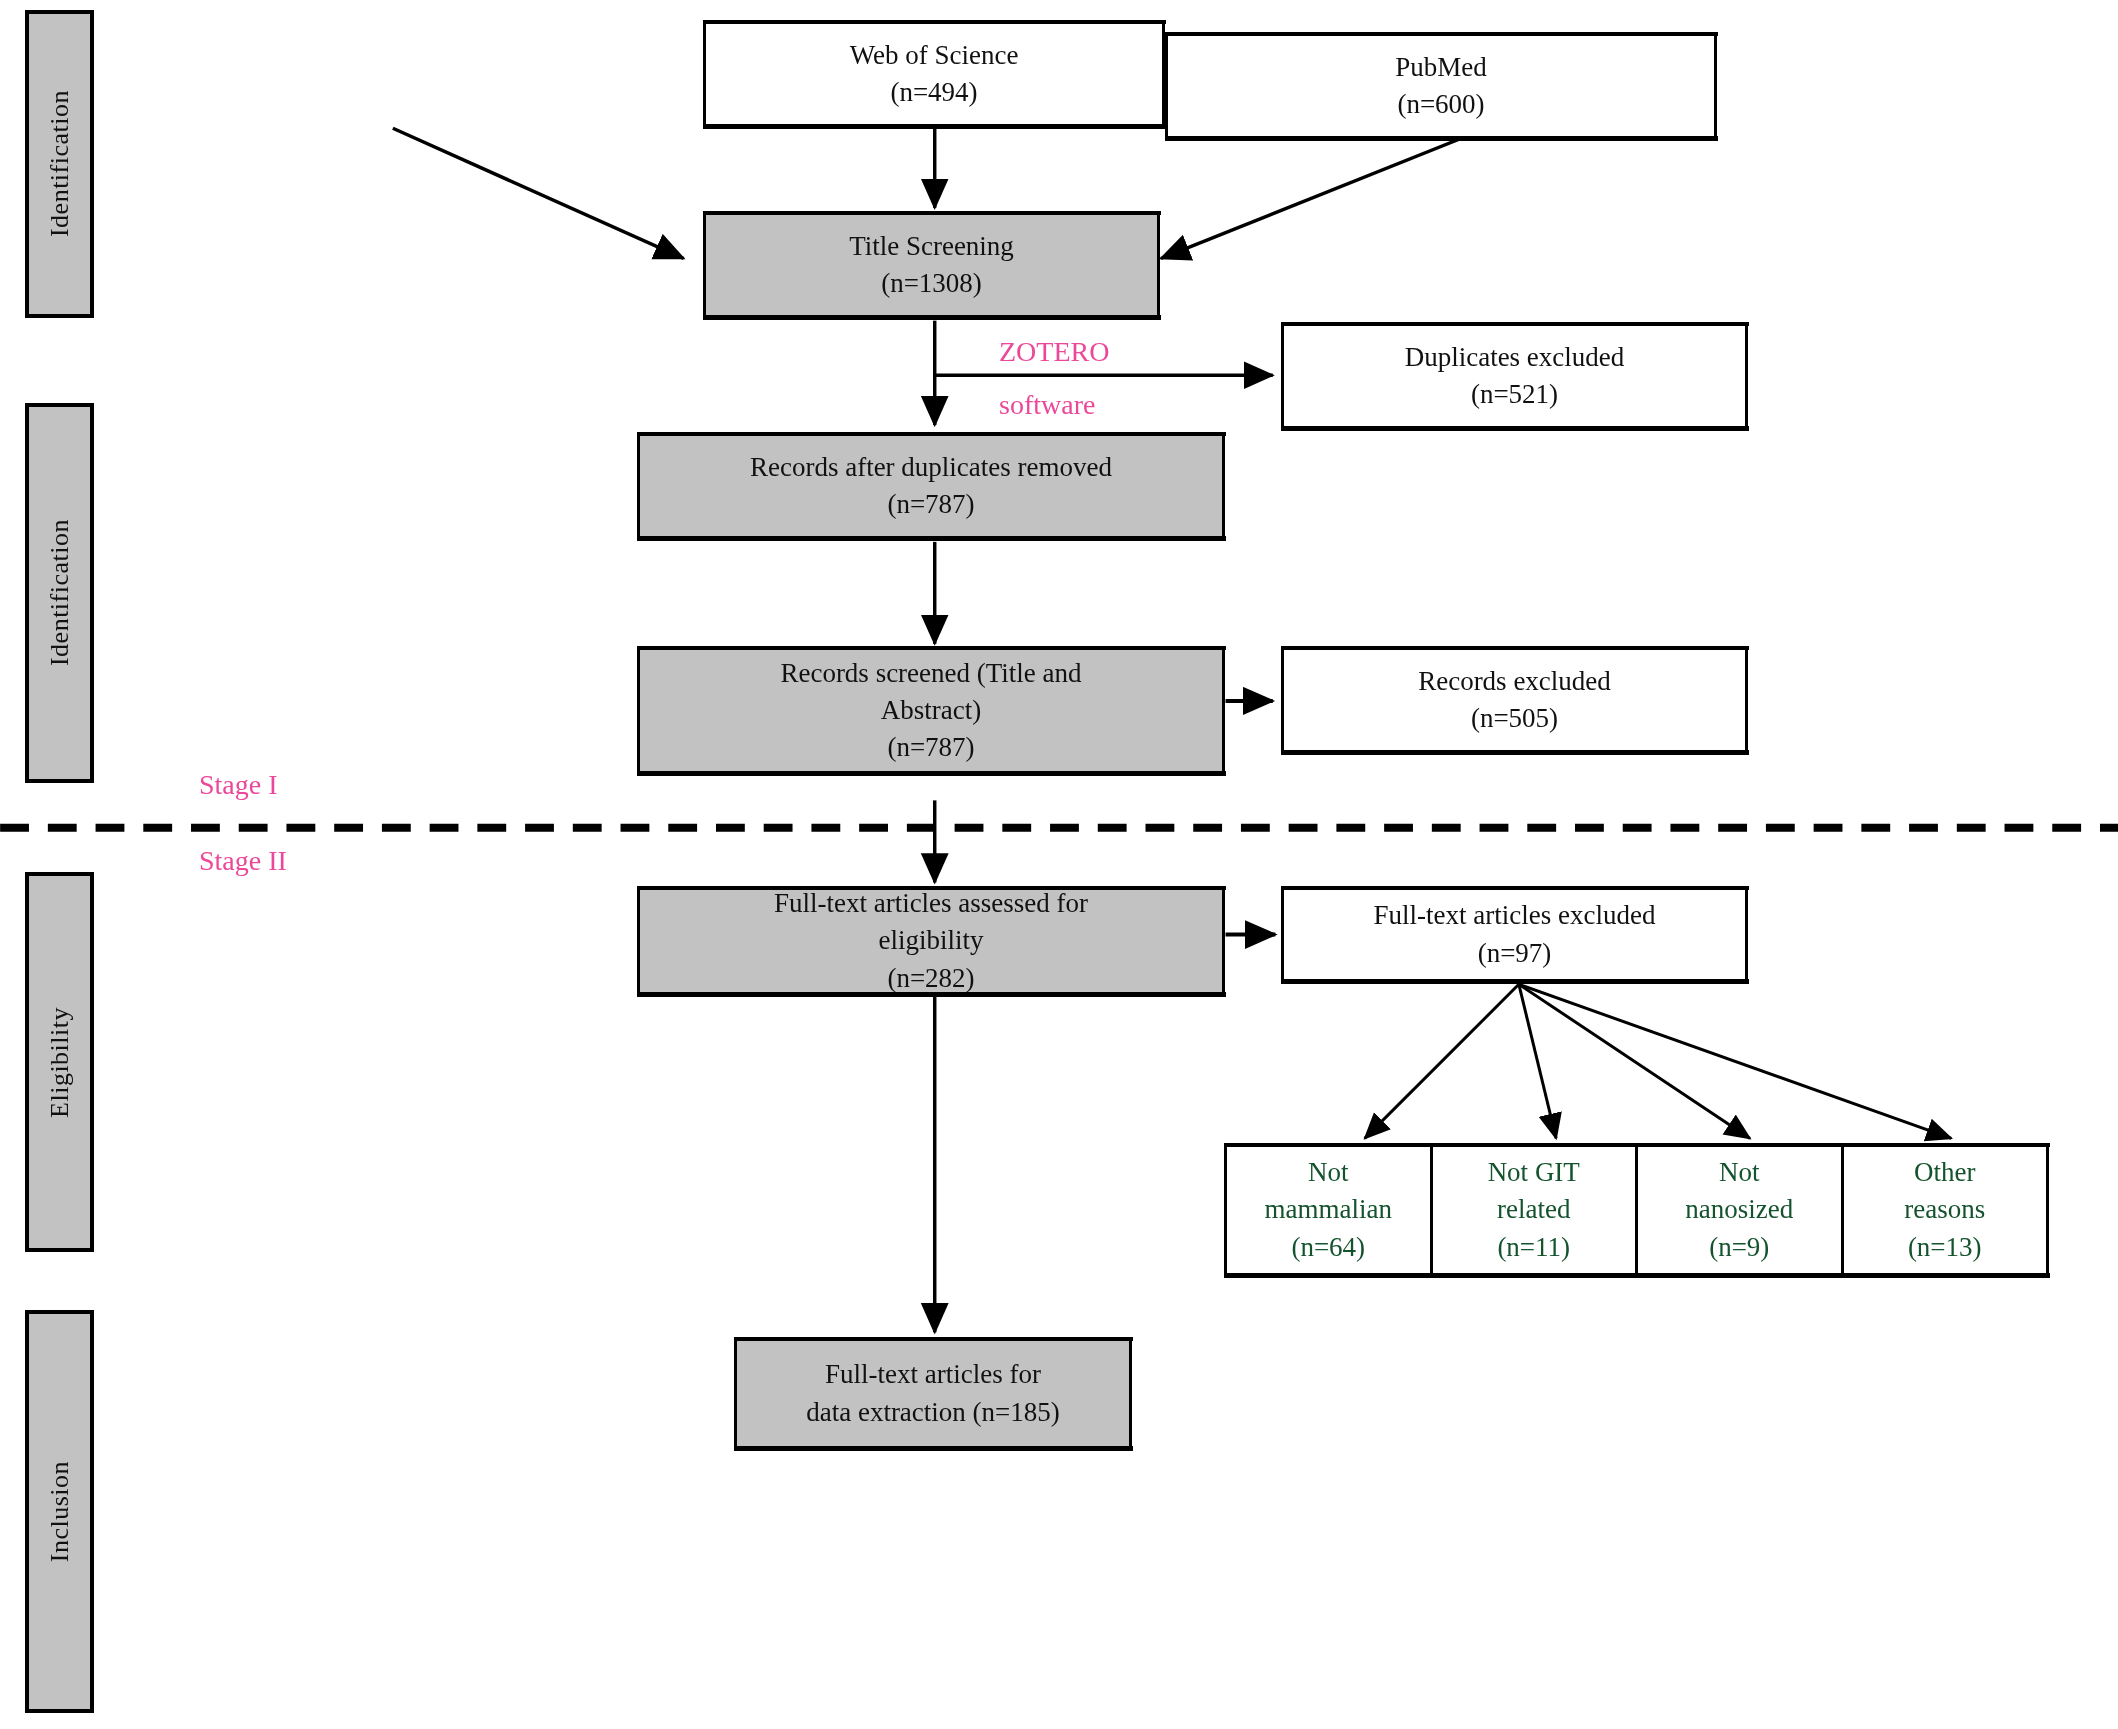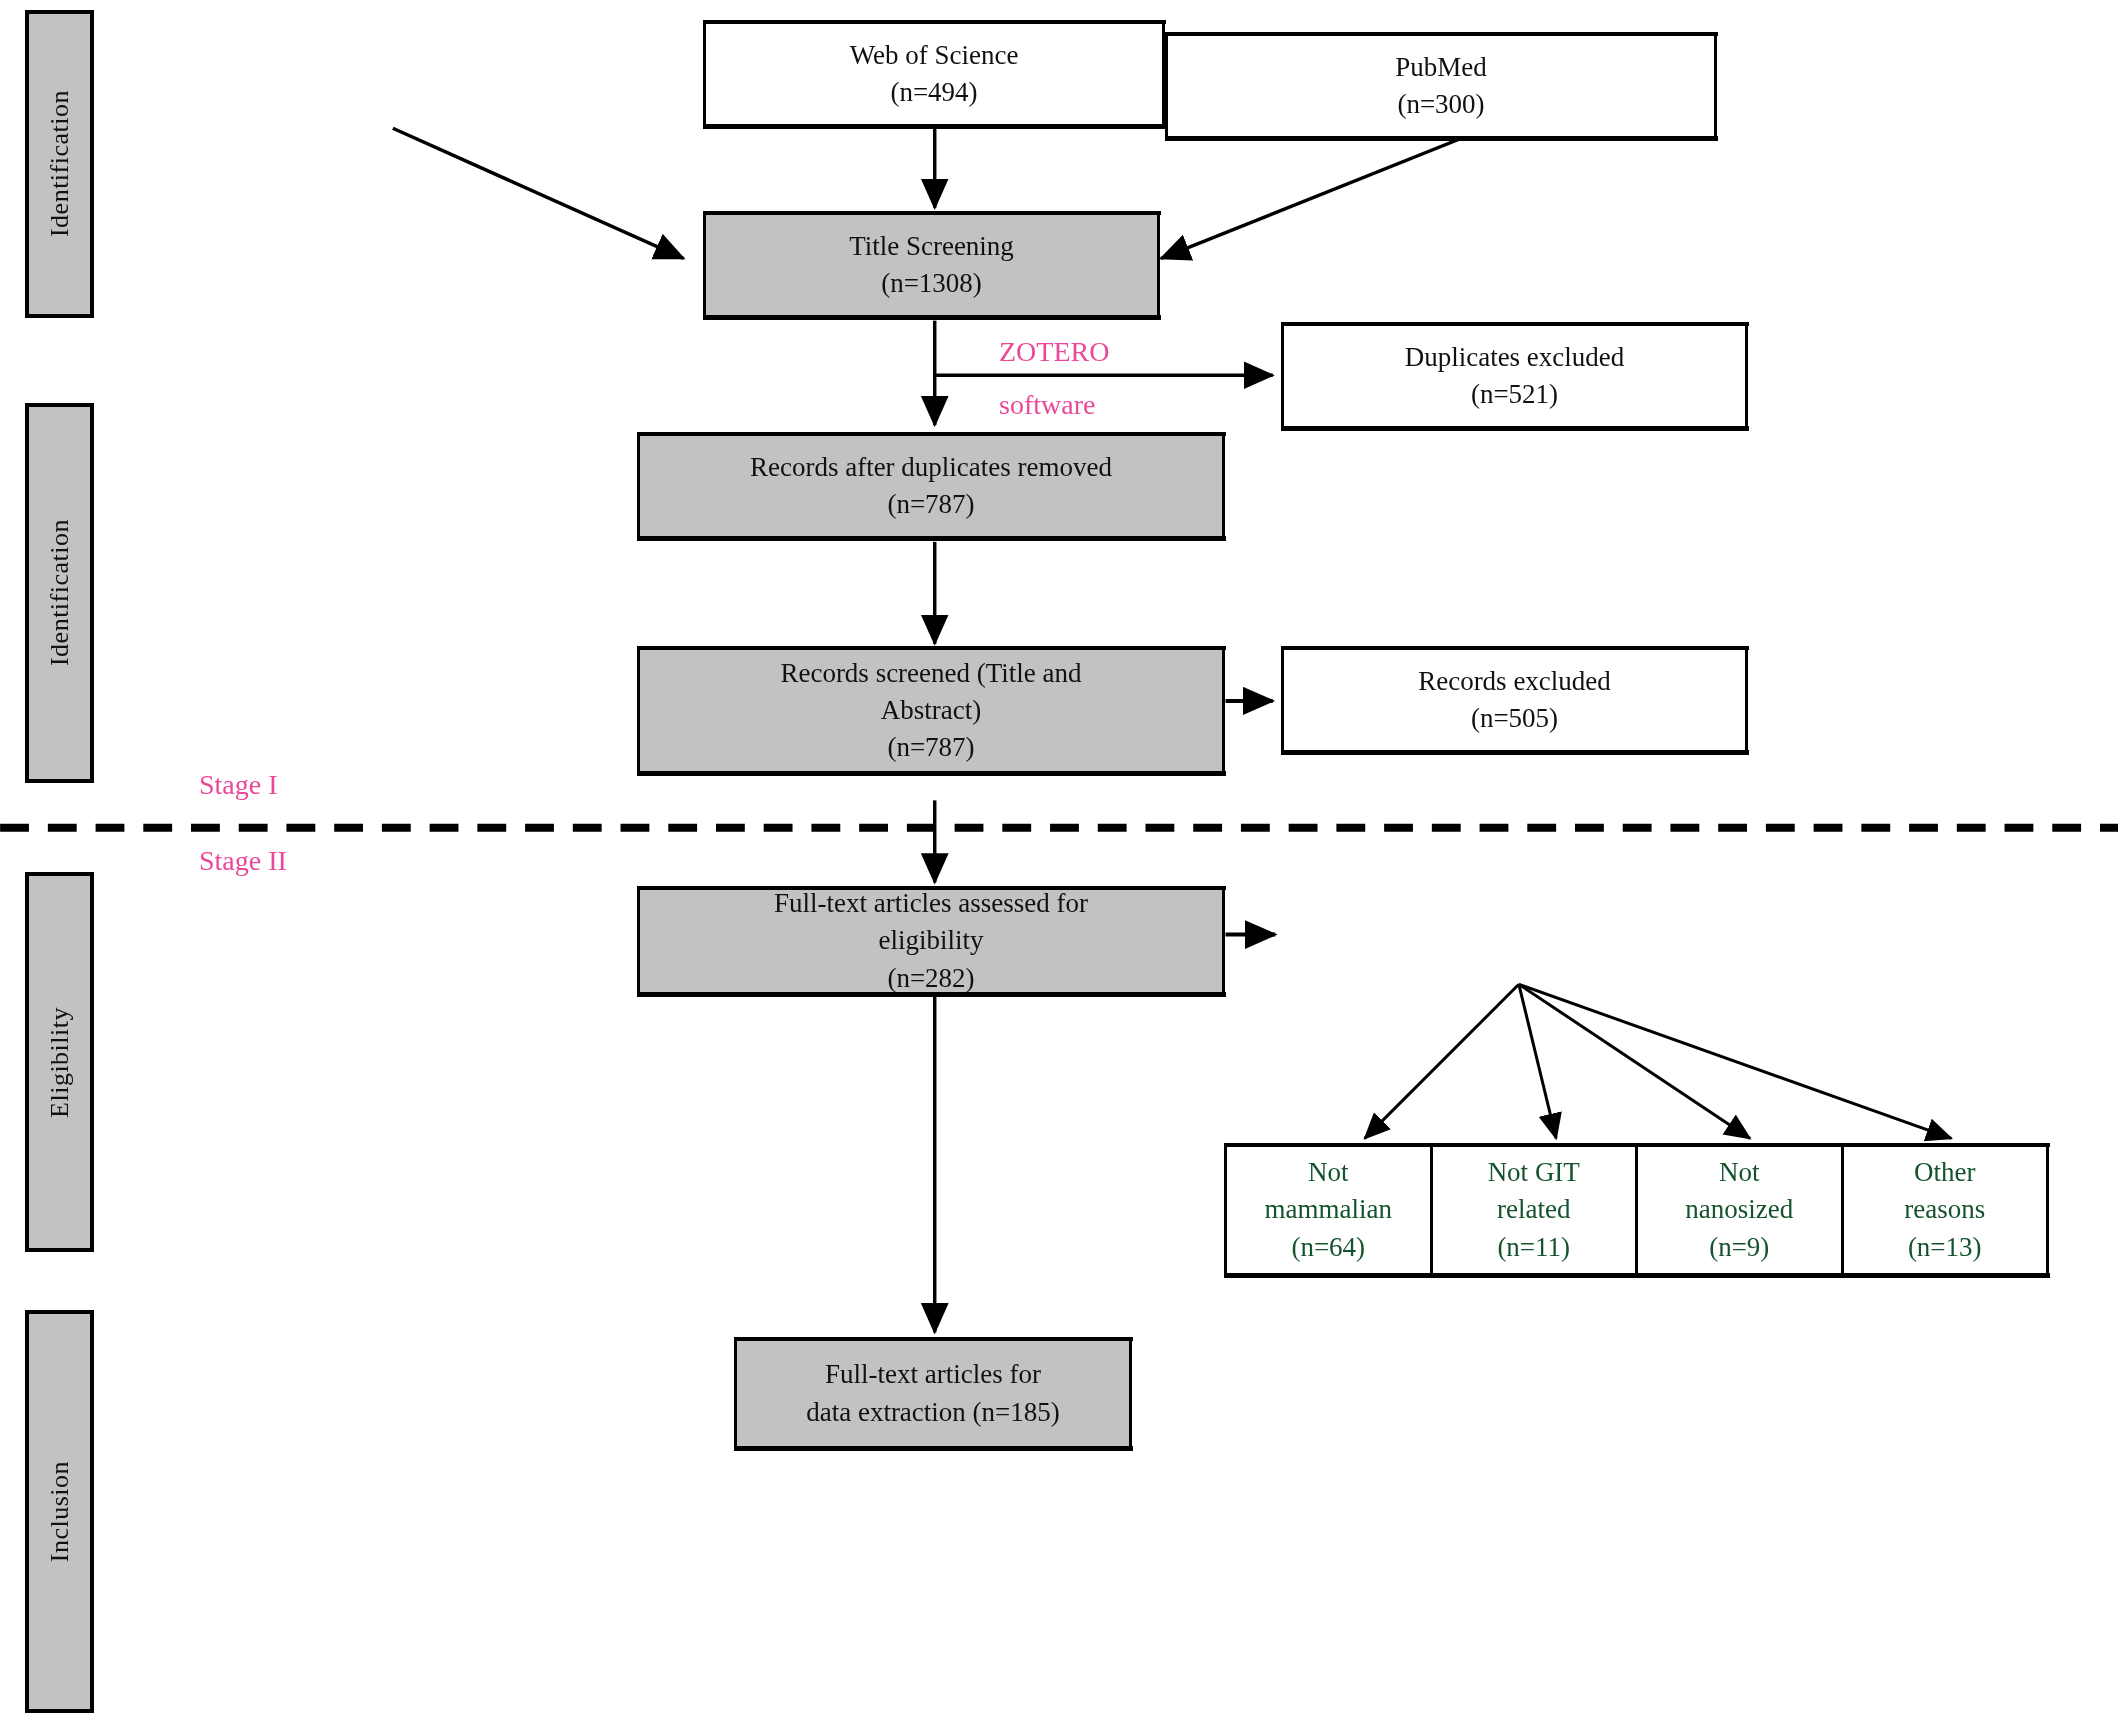--- a/index.html
+++ b/index.html
@@ -183,21 +183,21 @@
   <div class="node white" style="left:703px; top:20px; width:462px; height:108px;">
     <span class="txt">
       <span>Web of Science</span><br>
       <span>(n=494)</span>
     </span>
   </div>
 
   <div class="node white" style="left:1165px; top:20px; width:552px; height:108px;margin-top:12px;">
     <span class="txt">
       <span>PubMed</span><br>
-      <span>(n=300)</span>
+      <span>(n=600)</span>
     </span>
   </div>
 
   <div class="node gray" style="left:703px; top:211px; width:457px; height:108px;">
     <span class="txt">
       <span>Title Screening</span><br>
       <span>(n=1308)</span>
     </span>
   </div>
 
@@ -234,20 +234,26 @@
   </div>
 
   <div class="node gray" style="left:637px; top:886px; width:588px; height:110px;">
     <span class="txt">
       <span>Full-text articles assessed for</span><br>
       <span>eligibility</span><br>
       <span>(n=282)</span>
     </span>
   </div>
 
+  <div class="node white" style="left:1281px; top:886px; width:467px; height:97px;">
+    <span class="txt">
+      <span>Full-text articles excluded</span><br>
+      <span>(n=97)</span>
+    </span>
+  </div>
 
   <div class="reasons" style="left:1224px; top:1143px; width:825px; height:134px;">
     <div class="cell">
       <span class="txt">
         <span>Not</span><br>
         <span>mammalian</span><br>
         <span>(n=64)</span>
       </span>
     </div>
     <div class="cell">

